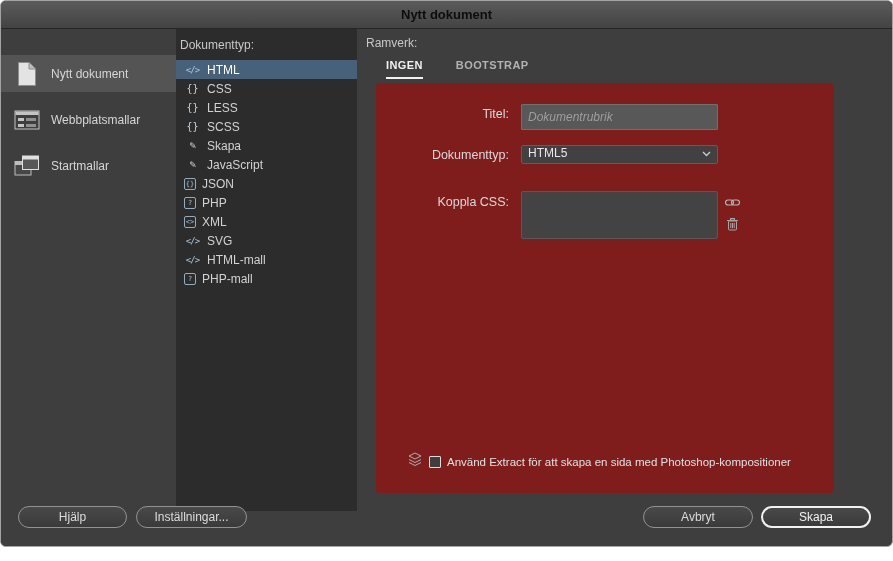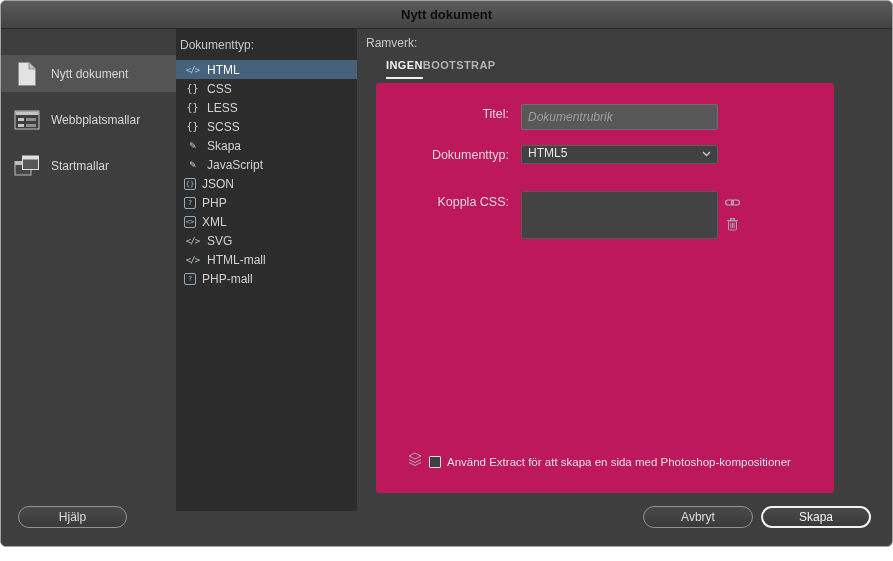--- a/index.html
+++ b/index.html
@@ -39,27 +39,27 @@
     font-family:"DejaVu Sans Mono", monospace; color:#a9c3d6;
   }
   .ic-code   { font-size:9px; letter-spacing:-1px; }
   .ic-braces { font-size:10px; color:#c2d2de; }
   .ic-pen    { font-size:11px; color:#c9d6de; }
   .ic-box    { width:12px; height:12px; border:1px solid #93abbc; border-radius:2px; font-size:7px; line-height:10px; }
 
   
   .framework-panel { position:absolute; left:356px; top:28px; right:0; bottom:0; }
   .fw-header { position:absolute; left:9px; top:7px; font-size:12px; color:#c8c8c8; }
-  .tabs { position:absolute; left:29px; top:30px; display:flex; }
+  .tabs { position:absolute; left:29px; top:30px; display:flex; gap:33px; }
   .tab { font-size:11px; font-weight:bold; letter-spacing:.4px; color:#b2b2b2; padding-bottom:6px; cursor:default; }
   .tab.selected { color:#f2f2f2; border-bottom:2px solid #f0f0f0; }
 
   .form-panel {
     position:absolute; left:19px; top:54px; width:458px; height:410px;
-    background:#be185d; border-radius:4px;
+    background:#7f1d1d; border-radius:4px;
   }
   .form-label { position:absolute; left:0; width:133px; text-align:right; font-size:12.5px; color:#dadada; }
   .lbl-title    { top:24px; }
   .lbl-doctype  { top:65px; }
   .lbl-css      { top:112px; }
 
   .title-input {
     position:absolute; left:145px; top:21px; width:197px; height:20px;
     background:#585858; border:1px solid #6f6f6f; border-radius:1px;
     color:#e8e8e8; font-size:12px; padding:12px 6px; outline:none;
@@ -245,16 +245,17 @@
               <path d="M2 10.5 L8 13.5 14 10.5" fill="none" stroke="#b0b0b0"></path>
             </svg>
         </span>
         <span class="checkbox"></span>
         <span class="extract-label">Använd Extract för att skapa en sida med Photoshop-kompositioner</span>
       </div>
     </div>
   </div>
 
   <div class="btn btn-help">Hjälp</div>
+  <div class="btn btn-prefs">Inställningar...</div>
   <div class="btn btn-cancel">Avbryt</div>
   <div class="btn btn-create">Skapa</div>
 
 </div>
 
 </body></html>

